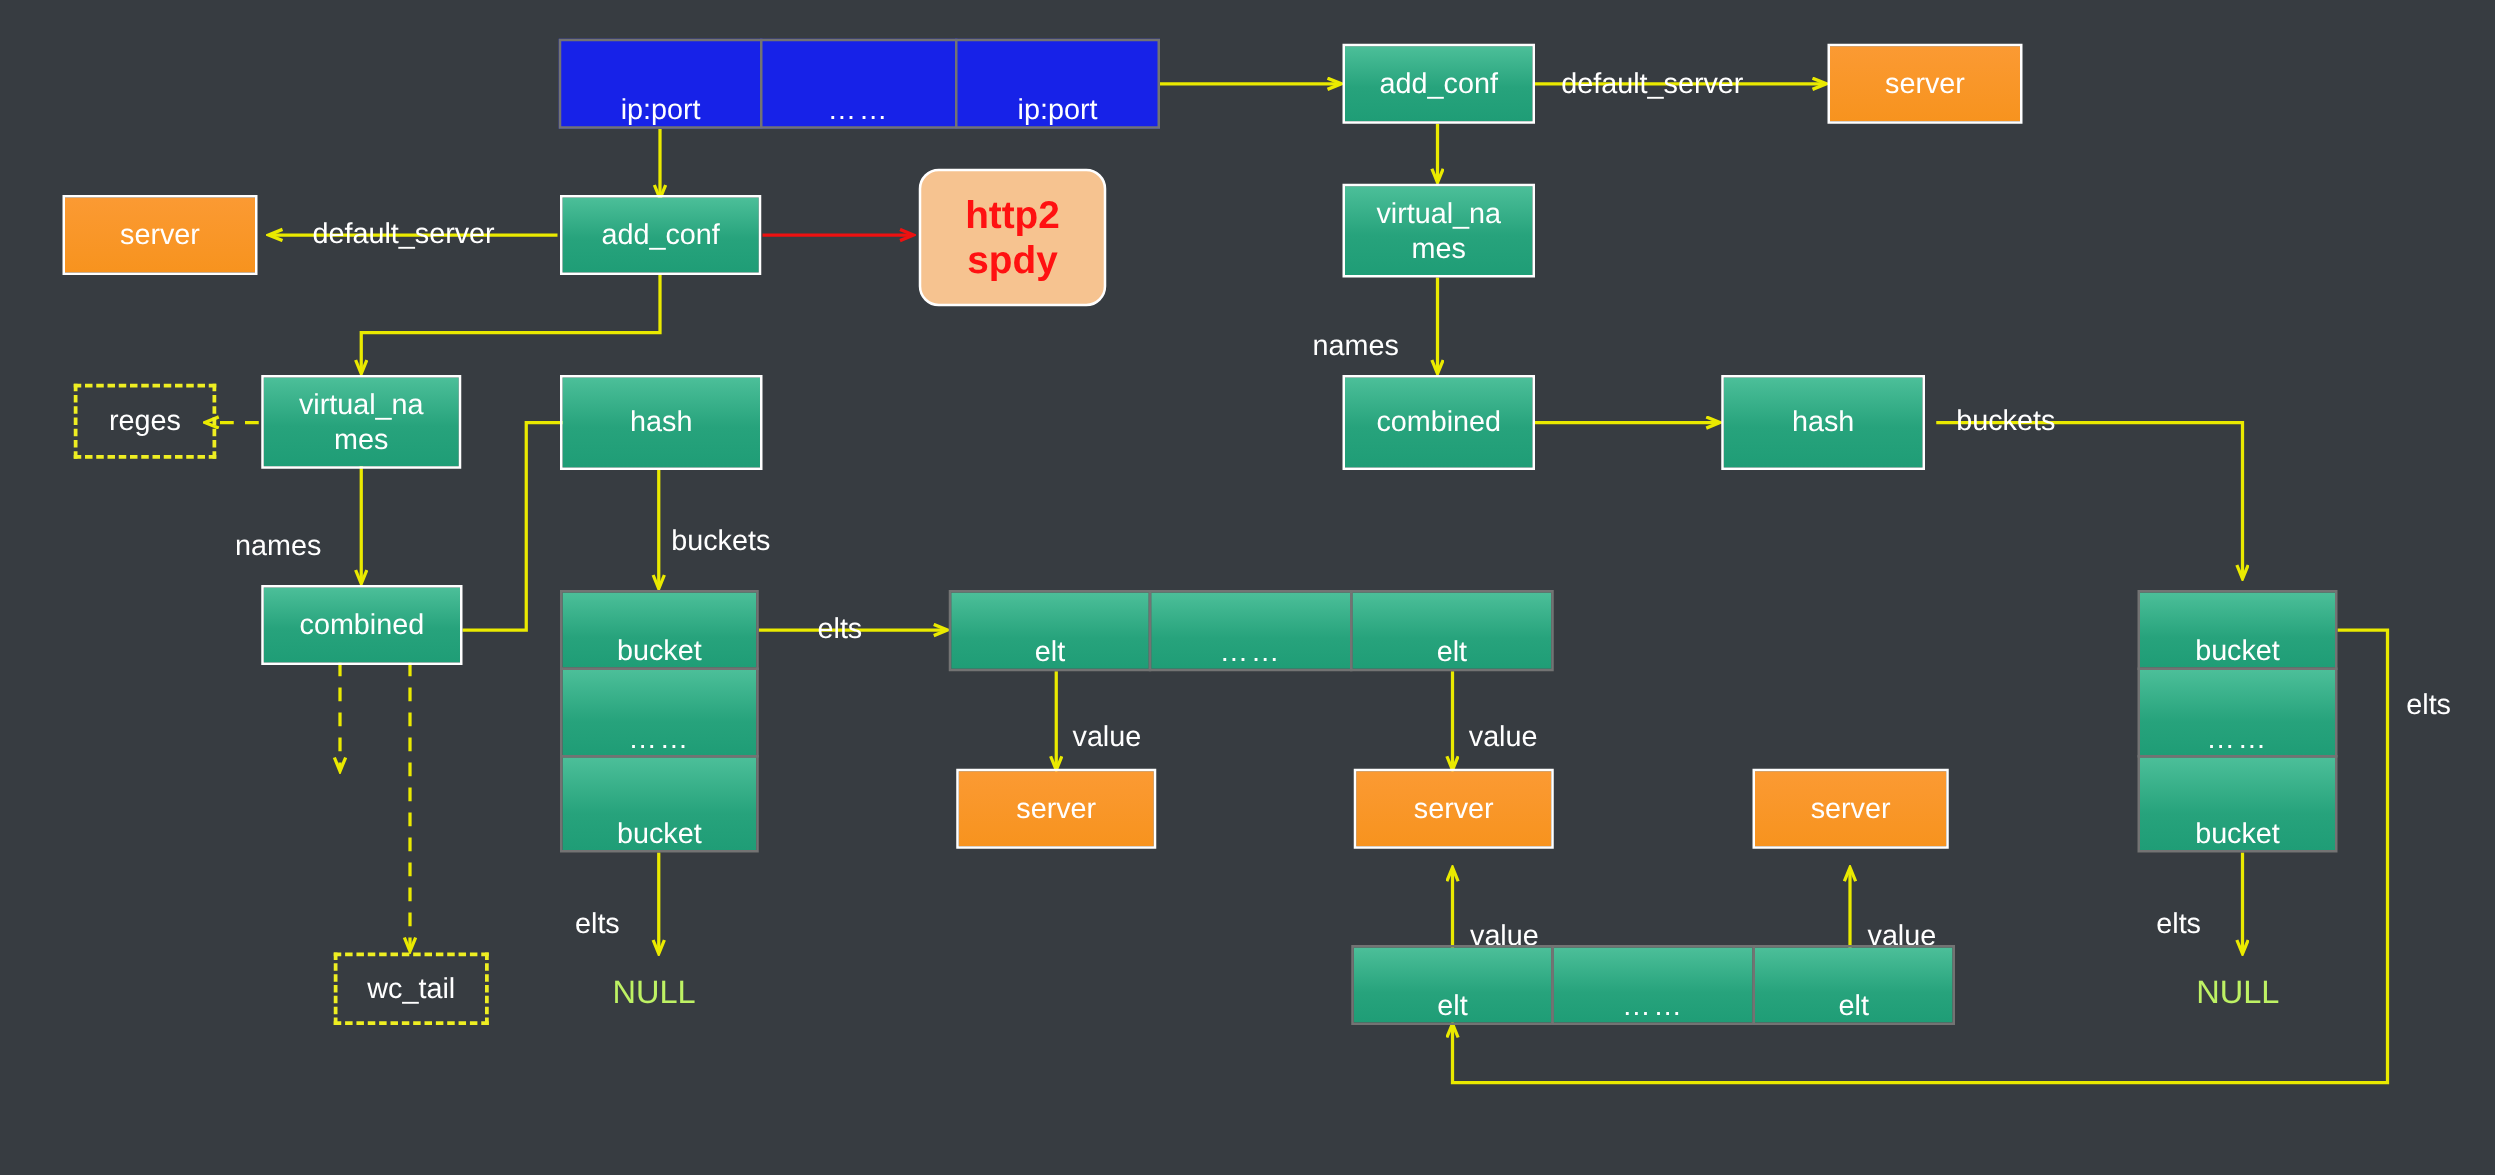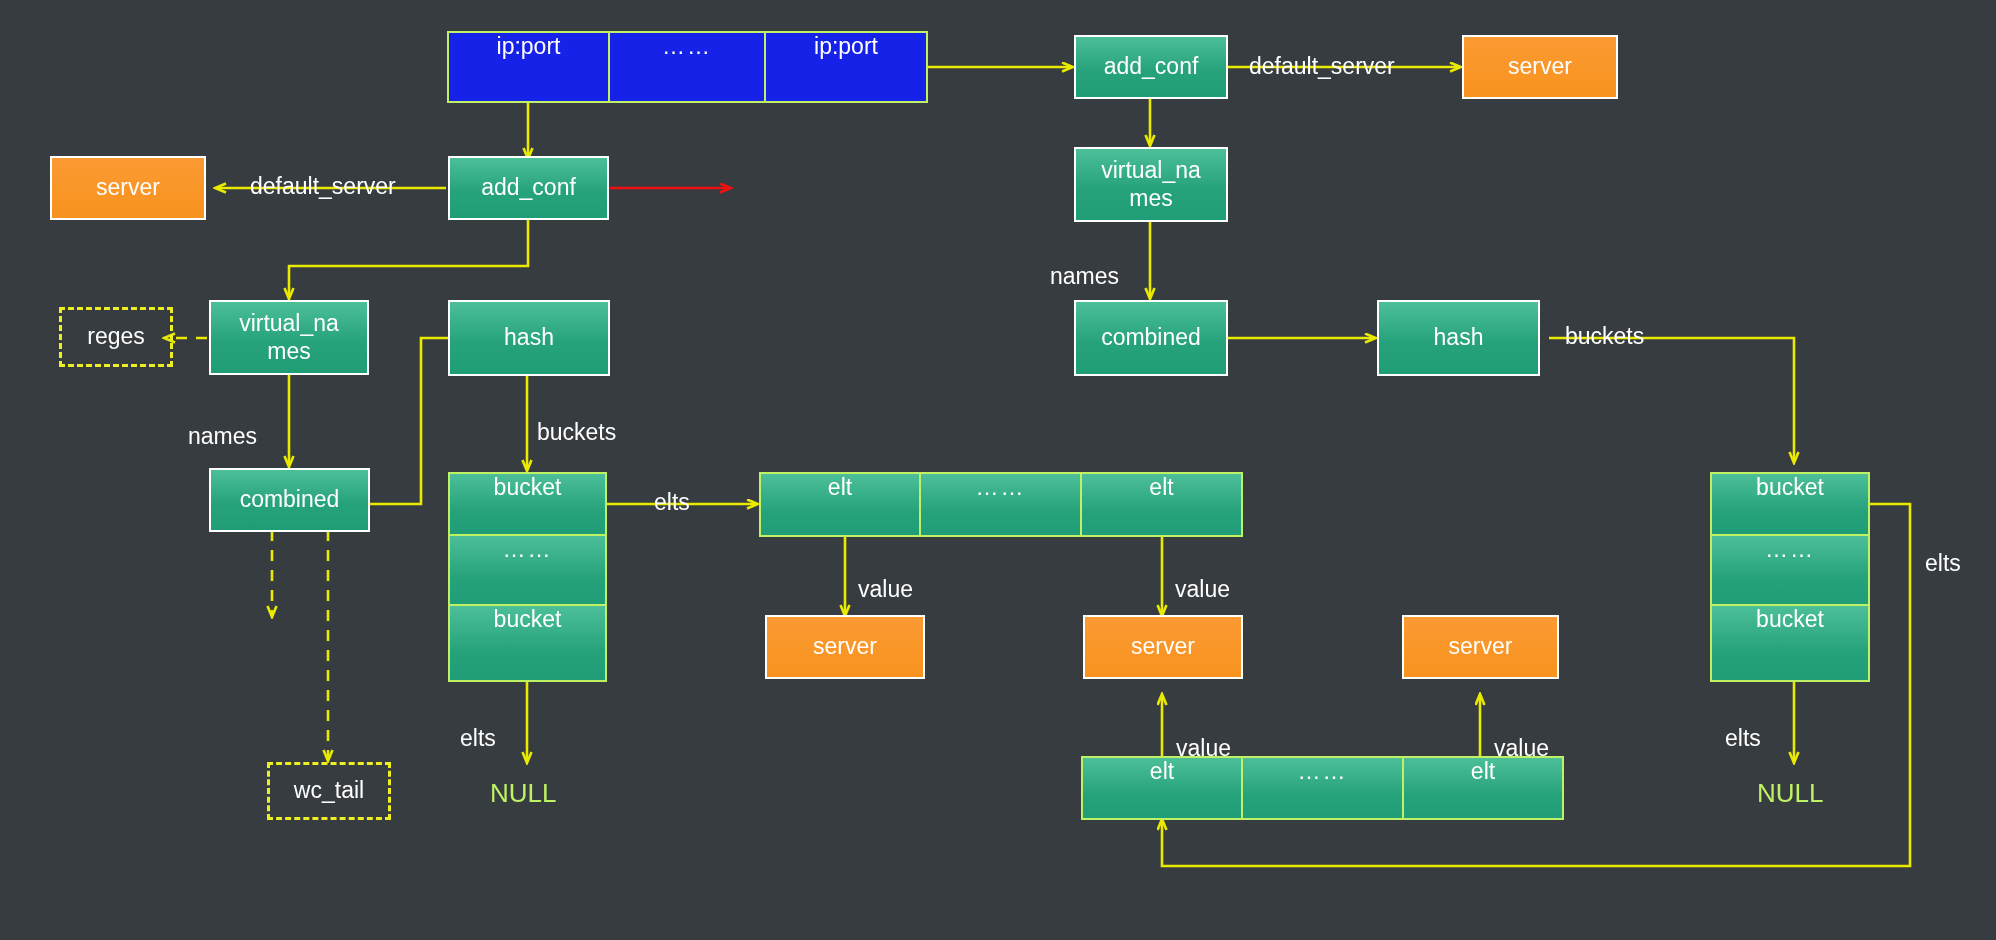--- a/index.html
+++ b/index.html
@@ -9,22 +9,22 @@
   .node{position:absolute;box-sizing:border-box;display:flex;align-items:center;
         justify-content:center;text-align:center;color:#ffffff;font-size:23px;
         line-height:1.18;border:2px solid #ffffff;}
   .green{background:linear-gradient(180deg,#4cbf99 0%,#27a37c 55%,#1f9d76 100%);}
   .orange{background:#f7941e;background:linear-gradient(180deg,#fb9a33 0%,#f7931e 100%);}
   .dashed{border:3px dashed #eeee22;background:transparent;}
   .round{border-radius:16px;background:#f6c390;border:2px solid #ffffff;}
   .round .txt{color:#ff1111;font-size:31px;font-weight:600;line-height:1.15;}
 
   
-  .cell{position:absolute;box-sizing:border-box;display:flex;align-items:flex-start;
-        justify-content:center;color:#fff;font-size:23px;border:2px solid #bef264;
+  .cell{position:absolute;box-sizing:border-box;display:flex;align-items:flex-end;
+        justify-content:center;color:#fff;font-size:23px;border:2px solid #737373;
         background:linear-gradient(180deg,#4cbf99 0%,#27a37c 60%,#1f9d76 100%);}
   .cellblue{background:#1722e8;}
 
   .lbl{position:absolute;color:#ffffff;font-size:23px;white-space:nowrap;margin-top:23px;}
   .nulltxt{position:absolute;color:#bef264;font-size:26px;white-space:nowrap;}
 
   svg.wires{position:absolute;left:0;top:0;width:1996px;height:940px;
             pointer-events:none;overflow:visible;}
   .w{stroke:#eaea00;stroke-width:2.6;fill:none;}
   .wd{stroke:#eaea00;stroke-width:2.6;fill:none;stroke-dasharray:11 9;}
@@ -135,20 +135,24 @@
 
   <div class="node orange" style="left:50px;top:156px;width:156px;height:64px;">
     <span>server</span>
   </div>
   <div class="lbl" style="left:250px;top:150px;">
     <span>default_server</span>
   </div>
   <div class="node green" style="left:448px;top:156px;width:161px;height:64px;">
     <span>add_conf</span>
   </div>
+  <div class="node round" style="left:735px;top:135px;width:150px;height:110px;flex-direction:column;">
+    <span class="txt">http2</span>
+    <span class="txt">spdy</span>
+  </div>
 
   <div class="node dashed" style="left:59px;top:307px;width:114px;height:60px;border-color:#eeee22;">
     <span>reges</span>
   </div>
 
   <div class="node green" style="left:209px;top:300px;width:160px;height:75px;flex-direction:column;">
     <span>virtual_na</span>
     <span>mes</span>
   </div>
   <div class="lbl" style="left:188px;top:400px;">

